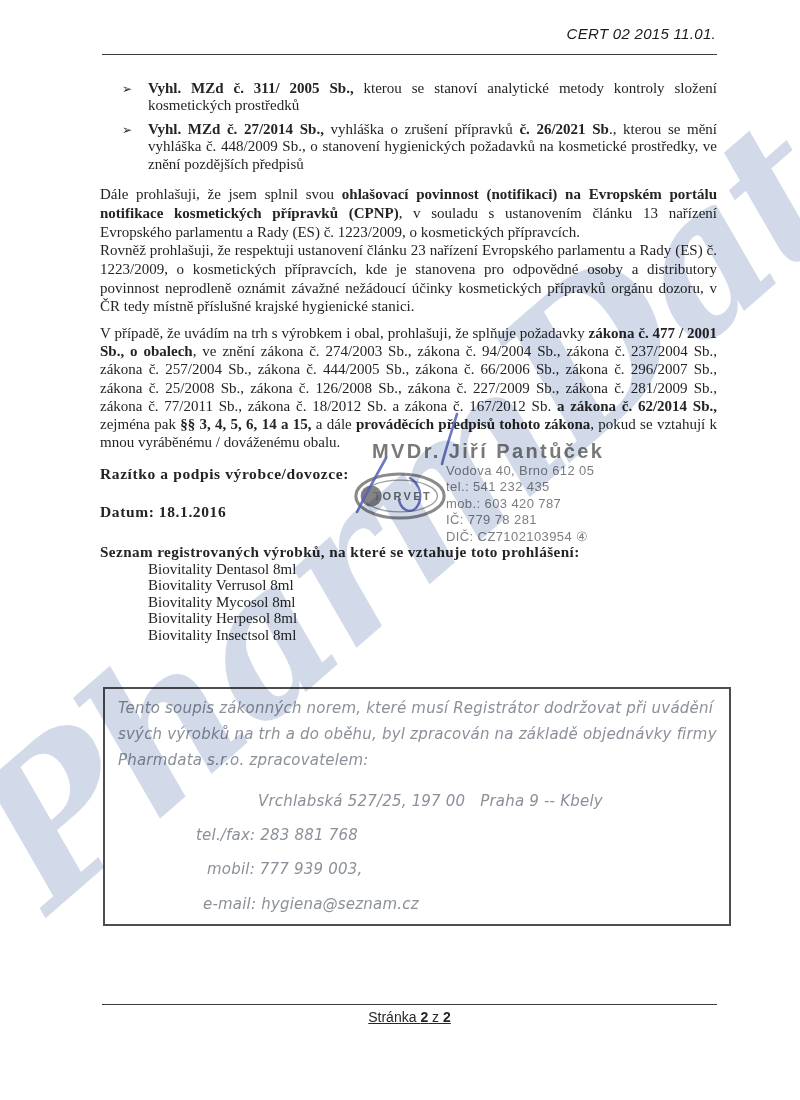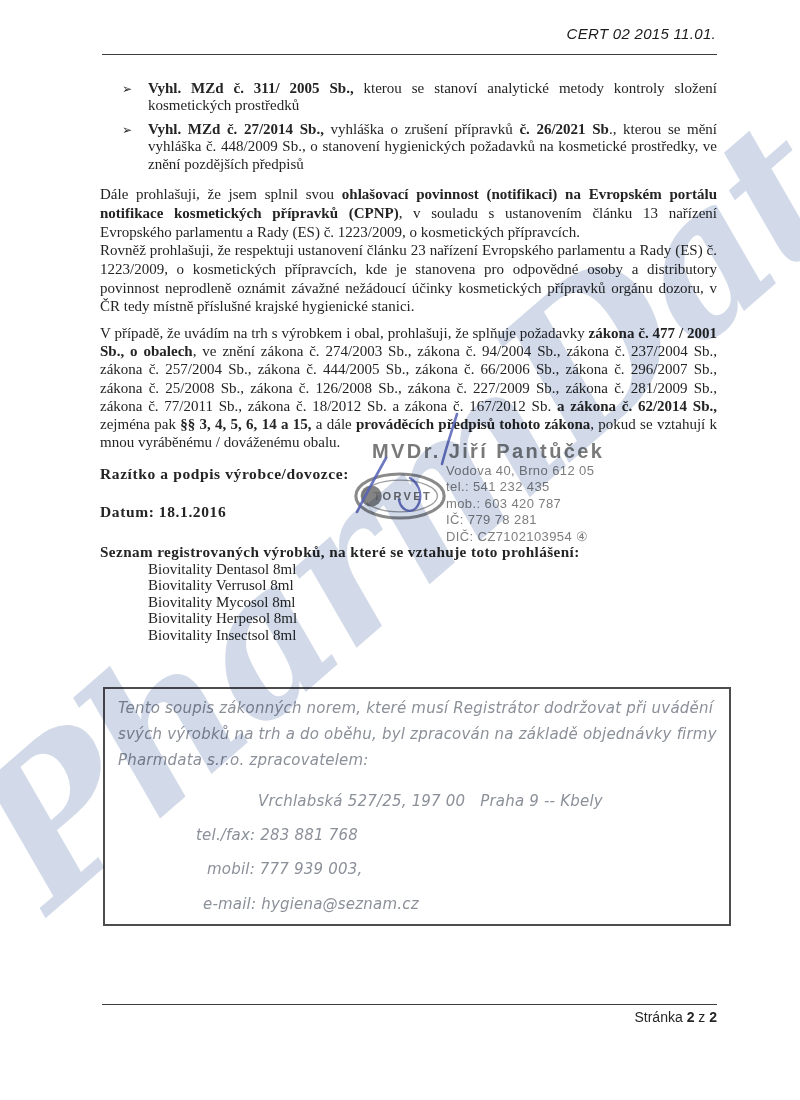--- a/index.html
+++ b/index.html
@@ -57,22 +57,22 @@
     position:absolute;font:italic 15px "DejaVu Sans", sans-serif;
     color:#8b9099;white-space:pre;letter-spacing:.2px;
   }
   .c0{top:62px;left:112px;}
   .c1{top:103px;left:109px;margin-left:44px;}
   .c2{top:137px;left:91px;}
   .c3{top:171px;left:102px;}
   .c4{top:206px;left:98px;}
 
   .footer-text{
-    position:absolute;top:1009px;left:102px;width:615px;text-align:right;
-    font:14px "Liberation Sans", sans-serif;color:#262626;
+    position:absolute;top:1009px;left:102px;width:615px;text-align:center;
+    font:14px "Liberation Sans", sans-serif;color:#262626;text-decoration:underline;
   }
   .watermark{
     position:absolute;left:-60px;top:790px;transform:rotate(-41deg);transform-origin:0 0;
     font:italic bold 195px "DejaVu Serif", serif;letter-spacing:-6px;
     color:rgba(148,166,203,0.42);white-space:nowrap;z-index:4;
     pointer-events:none;mix-blend-mode:multiply;line-height:1;
   }
 </style>
 </head>
 <body>

